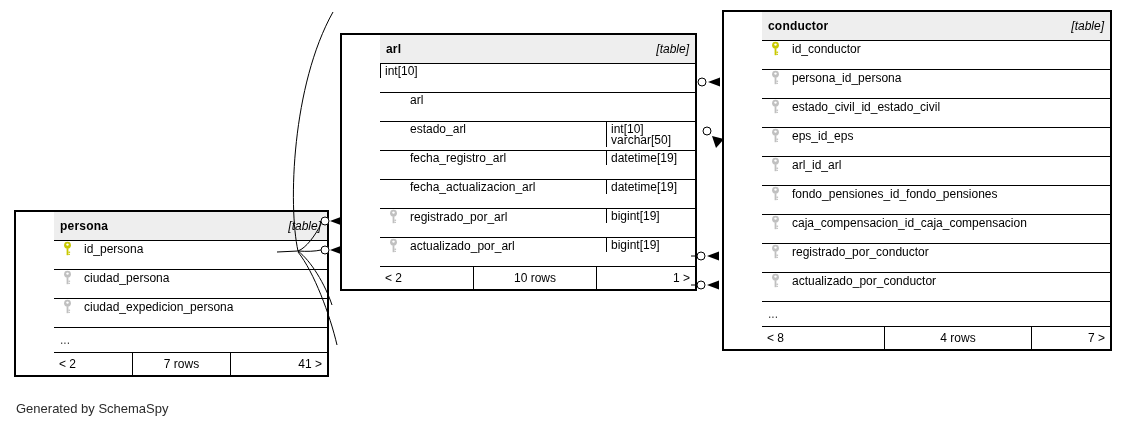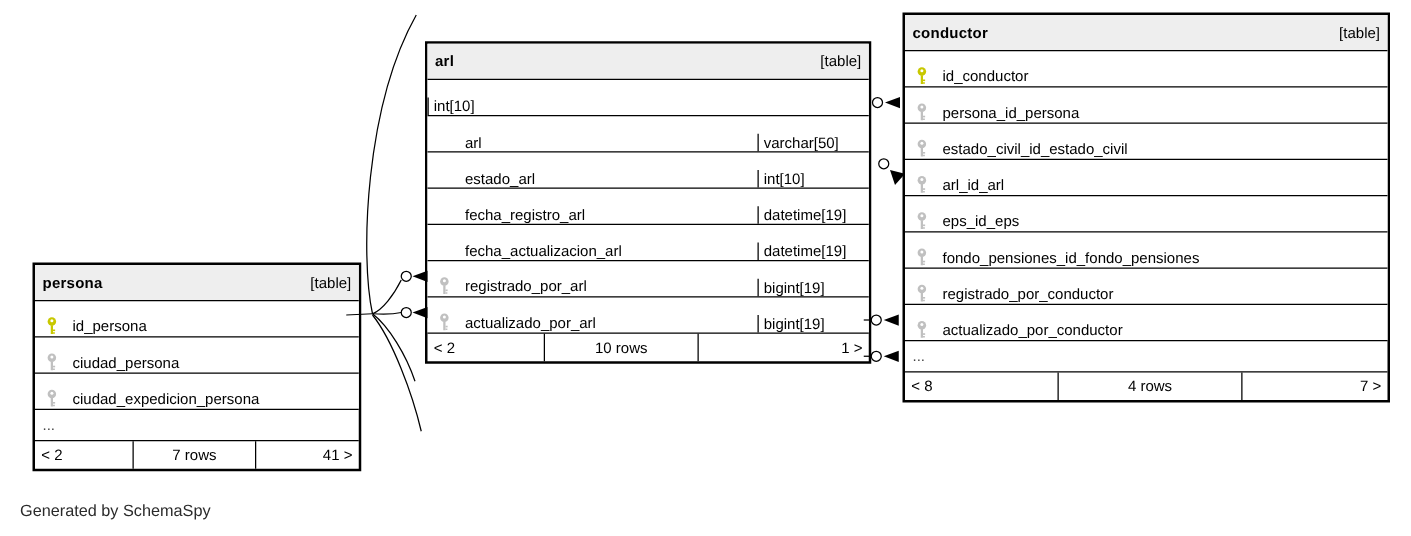--- a/index.html
+++ b/index.html
@@ -3,30 +3,30 @@
 <meta charset="utf-8">
 <style>
   html,body { margin:0; padding:0; background:#ffffff; }
   #canvas {
     position:relative; width:1129px; height:429px; background:#ffffff;
     font-family:"Liberation Sans","DejaVu Sans",sans-serif; color:#000;
     overflow:hidden;
   }
   .schema-table {
     position:absolute; box-sizing:border-box;
-    border:2px solid #000; background:#fff; font-size:12px;
+    border:2px solid #000; background:#fff; font-size:12px;padding-left:38px;
   }
   .t-header {
     height:28px; background:#eeeeee; display:flex; align-items:center;
     justify-content:space-between; padding:0 6px; box-sizing:border-box;
   }
   .t-name { font-weight:bold; letter-spacing:0.2px; }
-  .t-tag  { font-weight:normal; }
+  .t-tag  { font-weight:normal;font-style:italic; }
   .t-row {
-    height:29px; border-top:1px solid #000; display:flex; align-items:flex-end;
+    height:29px; border-top:1px solid #000; display:flex; align-items:flex-start;
     box-sizing:border-box; background:#fff;
   }
   .row-main {
     flex:1; display:flex; align-items:center; padding-left:8px; min-width:0;
   }
   .key-slot { width:22px; display:flex; align-items:center; flex:0 0 22px; }
   .row-type {
     border-left:1px solid #000; display:flex; align-items:center;
     padding-left:4px; box-sizing:border-box; flex:0 0 auto;
   }
@@ -49,21 +49,21 @@
   #caption {
     position:absolute; left:16px; top:401px; font-size:13px; color:#2b2b2b;
   }
 </style>
 </head>
 <body>
 
 <div id="canvas">
 
   <div id="tables-root">
-      <div class="schema-table" style="left: 26px; top: 210px; width: 263px;">
+      <div class="schema-table" style="left: 14px; top: 210px; width: 315px;">
         <div class="t-header" style="background: rgb(238, 238, 238);">
           <span class="t-name">persona</span>
           <span class="t-tag">[table]</span>
         </div>
         <div class="t-row">
           <div class="row-main">
             <span class="key-slot">
               <svg width="11" height="16" viewBox="0 0 11 16">
                 <circle cx="5.5" cy="4.2" r="3.4" fill="#c8c800"></circle>
                 <circle cx="5.5" cy="3.6" r="1.2" fill="#ffffff"></circle>
@@ -233,49 +233,63 @@
           <div class="row-main">
             <span class="key-slot">
               <svg width="11" height="16" viewBox="0 0 11 16">
                 <circle cx="5.5" cy="4.2" r="3.4" fill="#c0c0c0"></circle>
                 <circle cx="5.5" cy="3.6" r="1.2" fill="#ffffff"></circle>
                 <rect x="4.6" y="7.2" width="1.8" height="7" fill="#c0c0c0"></rect>
                 <rect x="6.4" y="10.6" width="1.7" height="1.3" fill="#c0c0c0"></rect>
                 <rect x="6.4" y="12.8" width="1.5" height="1.2" fill="#c0c0c0"></rect>
               </svg>
             </span>
+            <span class="col-name">eps_id_eps</span>
+          </div>
+        </div>
+        <div class="t-row">
+          <div class="row-main">
+            <span class="key-slot">
+              <svg width="11" height="16" viewBox="0 0 11 16">
+                <circle cx="5.5" cy="4.2" r="3.4" fill="#c0c0c0"></circle>
+                <circle cx="5.5" cy="3.6" r="1.2" fill="#ffffff"></circle>
+                <rect x="4.6" y="7.2" width="1.8" height="7" fill="#c0c0c0"></rect>
+                <rect x="6.4" y="10.6" width="1.7" height="1.3" fill="#c0c0c0"></rect>
+                <rect x="6.4" y="12.8" width="1.5" height="1.2" fill="#c0c0c0"></rect>
+              </svg>
+            </span>
             <span class="col-name">arl_id_arl</span>
           </div>
         </div>
         <div class="t-row">
           <div class="row-main">
             <span class="key-slot">
               <svg width="11" height="16" viewBox="0 0 11 16">
                 <circle cx="5.5" cy="4.2" r="3.4" fill="#c0c0c0"></circle>
                 <circle cx="5.5" cy="3.6" r="1.2" fill="#ffffff"></circle>
                 <rect x="4.6" y="7.2" width="1.8" height="7" fill="#c0c0c0"></rect>
                 <rect x="6.4" y="10.6" width="1.7" height="1.3" fill="#c0c0c0"></rect>
                 <rect x="6.4" y="12.8" width="1.5" height="1.2" fill="#c0c0c0"></rect>
               </svg>
             </span>
-            <span class="col-name">eps_id_eps</span>
-          </div>
-        </div>
-        <div class="t-row">
-          <div class="row-main">
-            <span class="key-slot">
-              <svg width="11" height="16" viewBox="0 0 11 16">
-                <circle cx="5.5" cy="4.2" r="3.4" fill="#c0c0c0"></circle>
-                <circle cx="5.5" cy="3.6" r="1.2" fill="#ffffff"></circle>
-                <rect x="4.6" y="7.2" width="1.8" height="7" fill="#c0c0c0"></rect>
-                <rect x="6.4" y="10.6" width="1.7" height="1.3" fill="#c0c0c0"></rect>
-                <rect x="6.4" y="12.8" width="1.5" height="1.2" fill="#c0c0c0"></rect>
-              </svg>
-            </span>
             <span class="col-name">fondo_pensiones_id_fondo_pensiones</span>
+          </div>
+        </div>
+        <div class="t-row">
+          <div class="row-main">
+            <span class="key-slot">
+              <svg width="11" height="16" viewBox="0 0 11 16">
+                <circle cx="5.5" cy="4.2" r="3.4" fill="#c0c0c0"></circle>
+                <circle cx="5.5" cy="3.6" r="1.2" fill="#ffffff"></circle>
+                <rect x="4.6" y="7.2" width="1.8" height="7" fill="#c0c0c0"></rect>
+                <rect x="6.4" y="10.6" width="1.7" height="1.3" fill="#c0c0c0"></rect>
+                <rect x="6.4" y="12.8" width="1.5" height="1.2" fill="#c0c0c0"></rect>
+              </svg>
+            </span>
+            <span class="col-name">caja_compensacion_id_caja_compensacion</span>
           </div>
         </div>
         <div class="t-row">
           <div class="row-main">
             <span class="key-slot">
               <svg width="11" height="16" viewBox="0 0 11 16">
                 <circle cx="5.5" cy="4.2" r="3.4" fill="#c0c0c0"></circle>
                 <circle cx="5.5" cy="3.6" r="1.2" fill="#ffffff"></circle>
                 <rect x="4.6" y="7.2" width="1.8" height="7" fill="#c0c0c0"></rect>
                 <rect x="6.4" y="10.6" width="1.7" height="1.3" fill="#c0c0c0"></rect>

